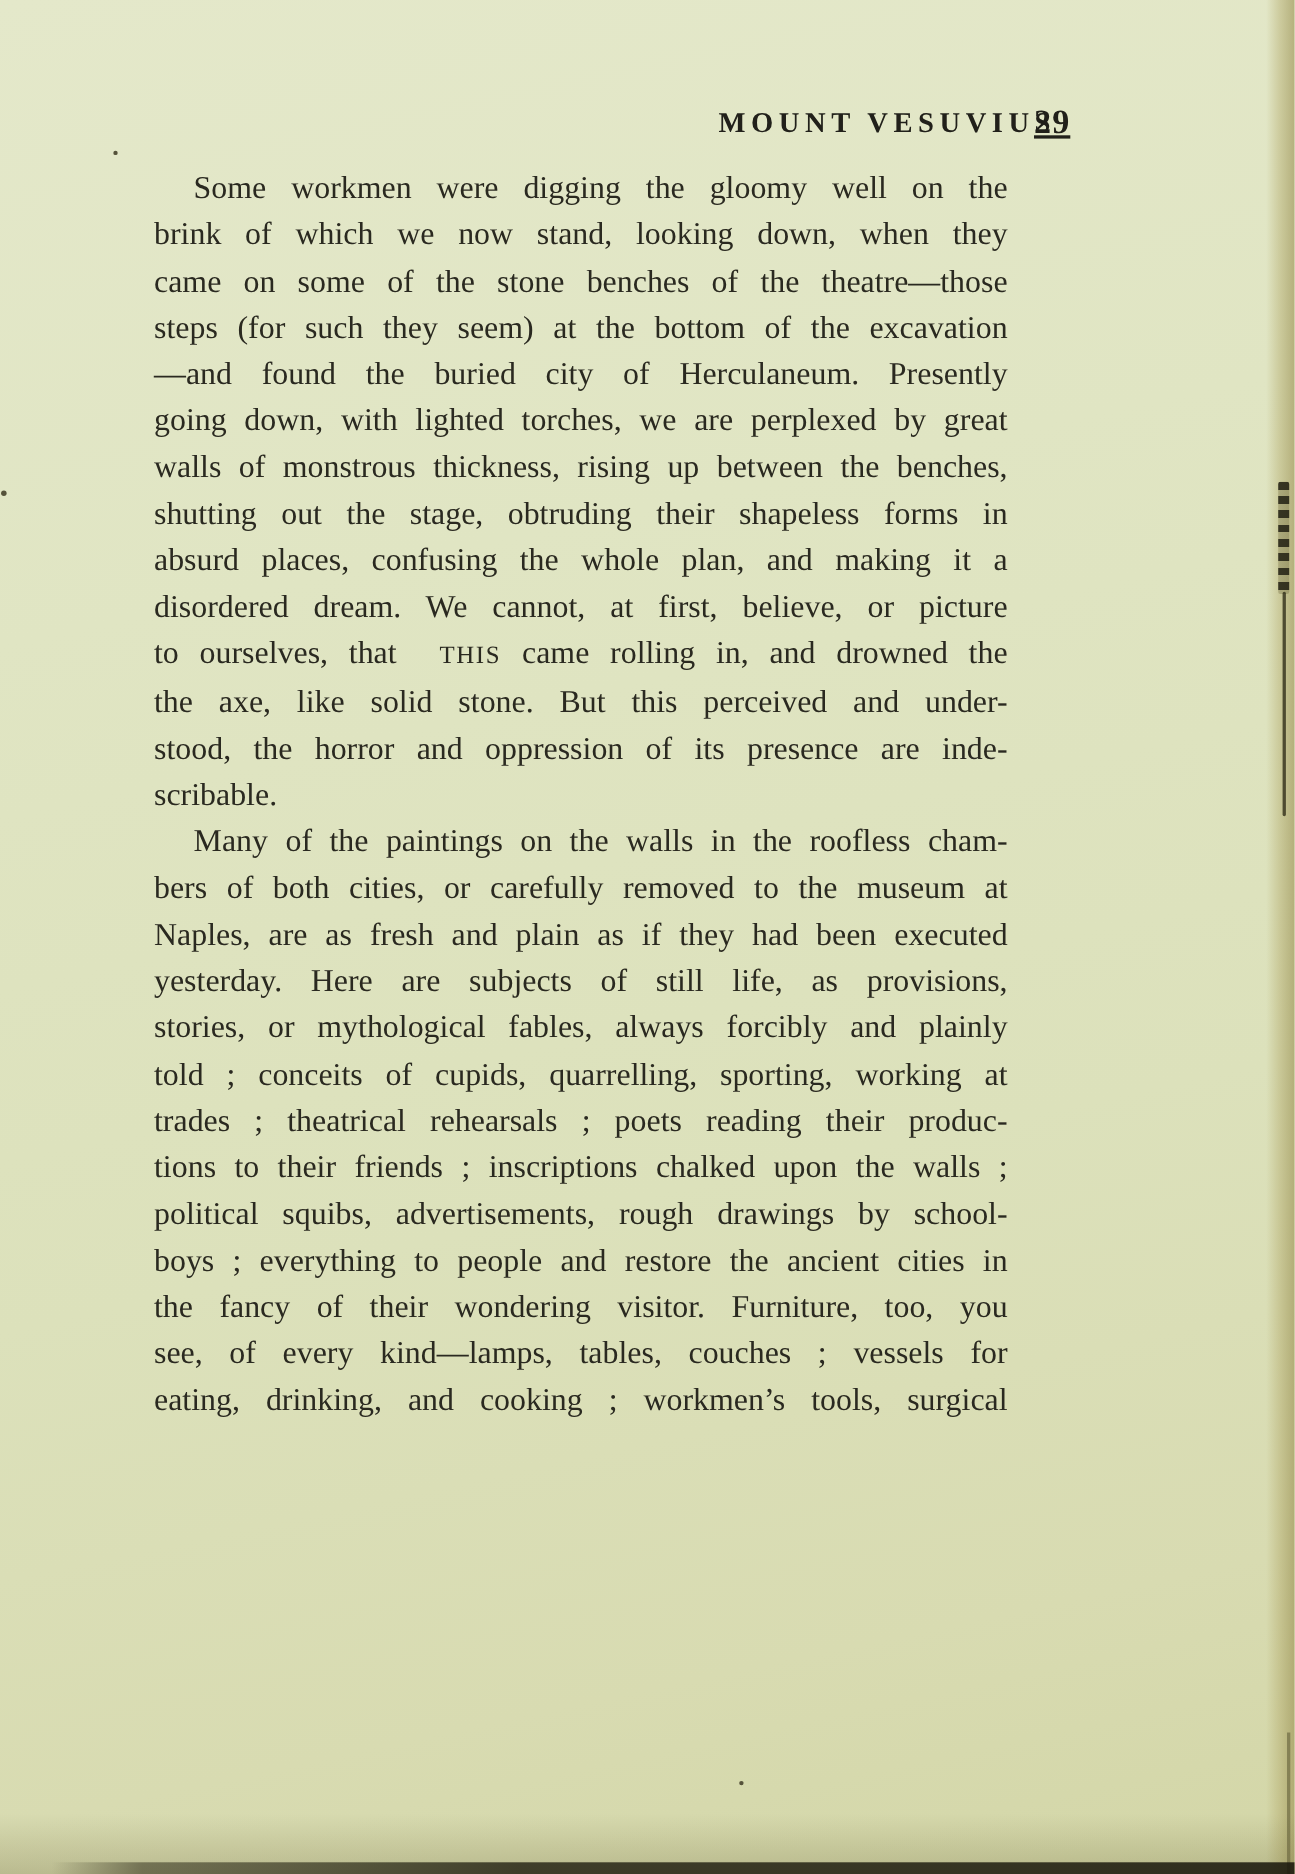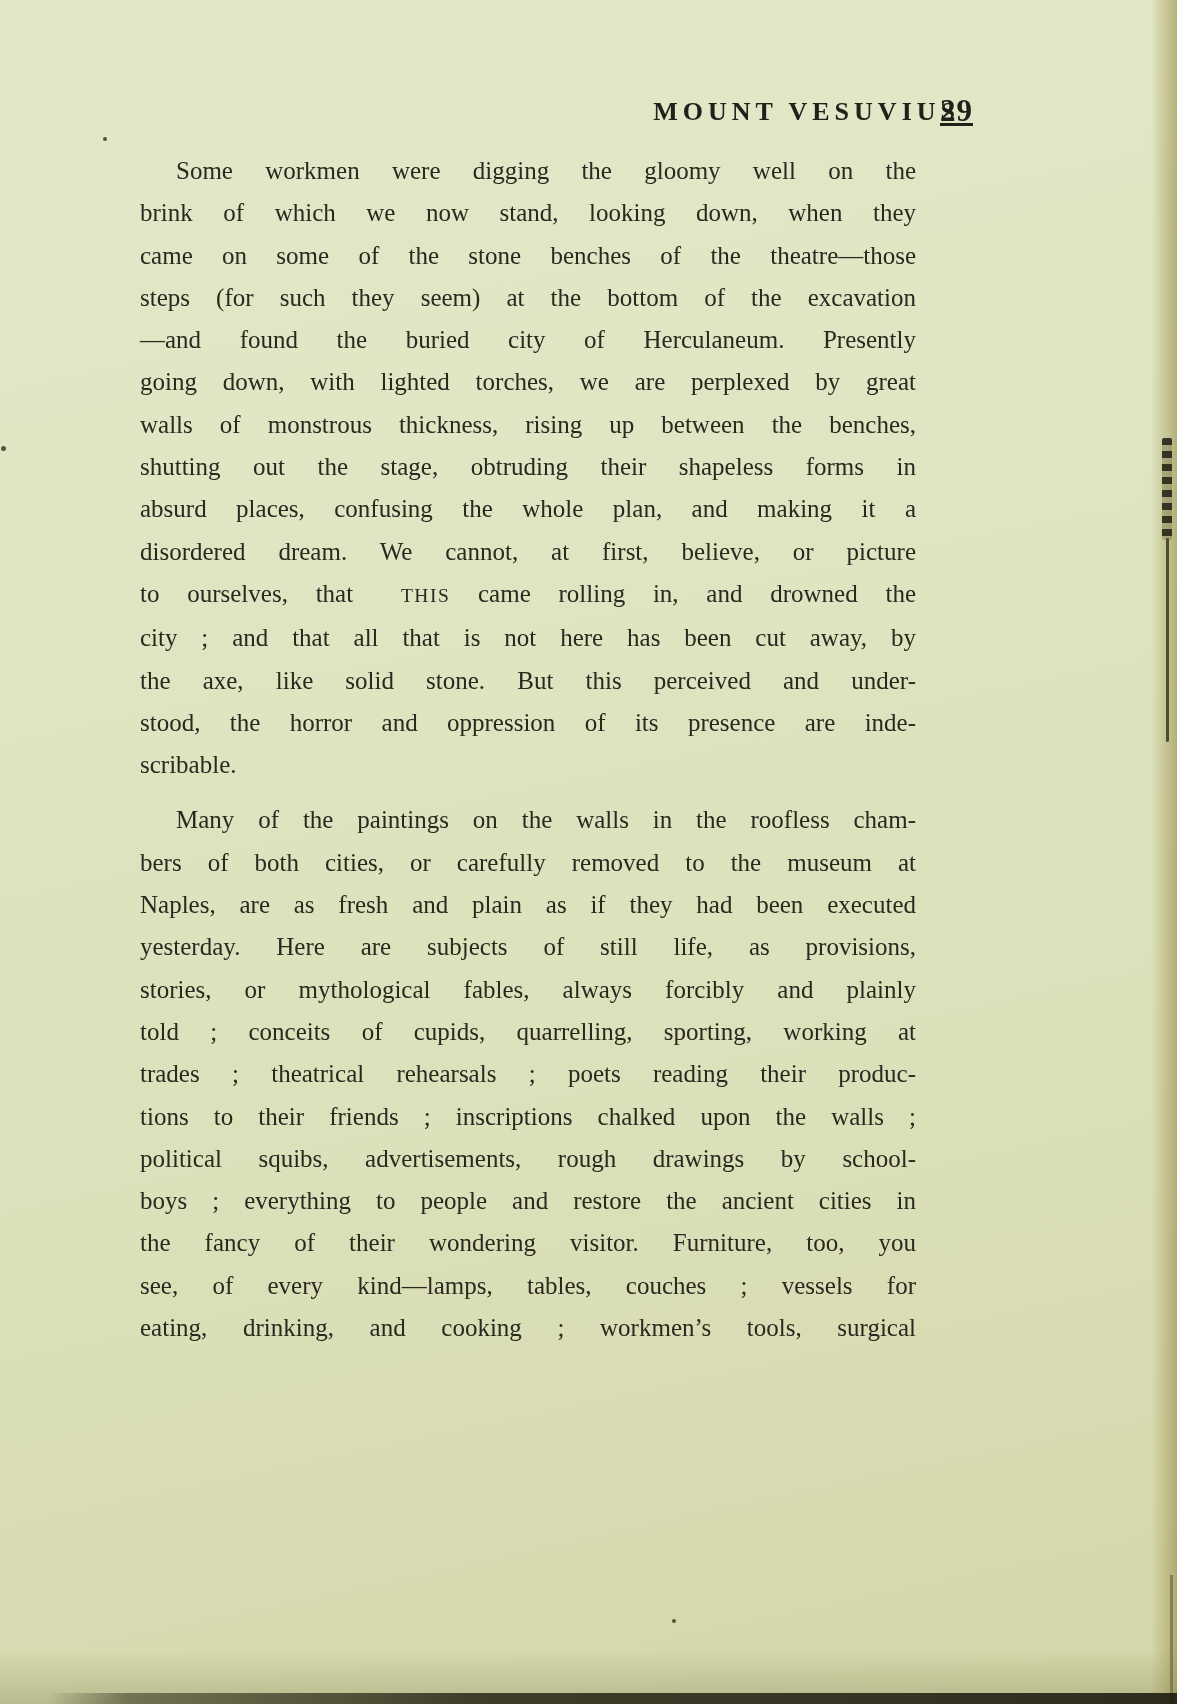--- a/index.html
+++ b/index.html
@@ -52,24 +52,24 @@
     text-align:right; font-weight:bold; font-size:26px;
     letter-spacing:5px; color:#21201a; white-space:nowrap;
   }
   .page-number {
     position:absolute; top:93px; left:940px;
     font-size:31px; font-weight:bold; letter-spacing:1px; color:#21201a;text-decoration:underline;
   }
 
   .text-block {
     position:absolute; left:140px; top:150px; width:776px;
-    font-size:25px; line-height:42.3px;
+    font-size:29px; line-height:42.3px;
   }
   .para { margin:0; }
-  .para + .para { margin-top:13px; }
+  .para + .para { }
   .line { text-align:justify; text-align-last:justify; }
   .line.indent { text-indent:36px; }
   .line.flush-last { text-align:left; text-align-last:left; }
   .smallcaps { font-size:0.78em; letter-spacing:1.5px;margin-left:20px; }
 </style>
 </head>
 <body>
 
 <div class="page">
 
@@ -83,21 +83,20 @@
       <div class="line">brink of which we now stand, looking down, when they</div>
       <div class="line">came on some of the stone benches of the theatre—those</div>
       <div class="line">steps (for such they seem) at the bottom of the excavation</div>
       <div class="line">—and found the buried city of Herculaneum.  Presently</div>
       <div class="line">going down, with lighted torches, we are perplexed by great</div>
       <div class="line">walls of monstrous thickness, rising up between the benches,</div>
       <div class="line">shutting out the stage, obtruding their shapeless forms in</div>
       <div class="line">absurd places, confusing the whole plan, and making it a</div>
       <div class="line">disordered dream.  We cannot, at first, believe, or picture</div>
       <div class="line"><span>to ourselves, that </span><span class="smallcaps">THIS</span><span> came rolling in, and drowned the</span></div>
-      <div class="line">city ; and that all that is not here has been cut away, by</div>
       <div class="line">the axe, like solid stone.  But this perceived and under-</div>
       <div class="line">stood, the horror and oppression of its presence are inde-</div>
       <div class="line flush-last">scribable.</div>
     </div>
 
     <div class="para">
       <div class="line indent">Many of the paintings on the walls in the roofless cham-</div>
       <div class="line">bers of both cities, or carefully removed to the museum at</div>
       <div class="line">Naples, are as fresh and plain as if they had been executed</div>
       <div class="line">yesterday.  Here are subjects of still life, as provisions,</div>

